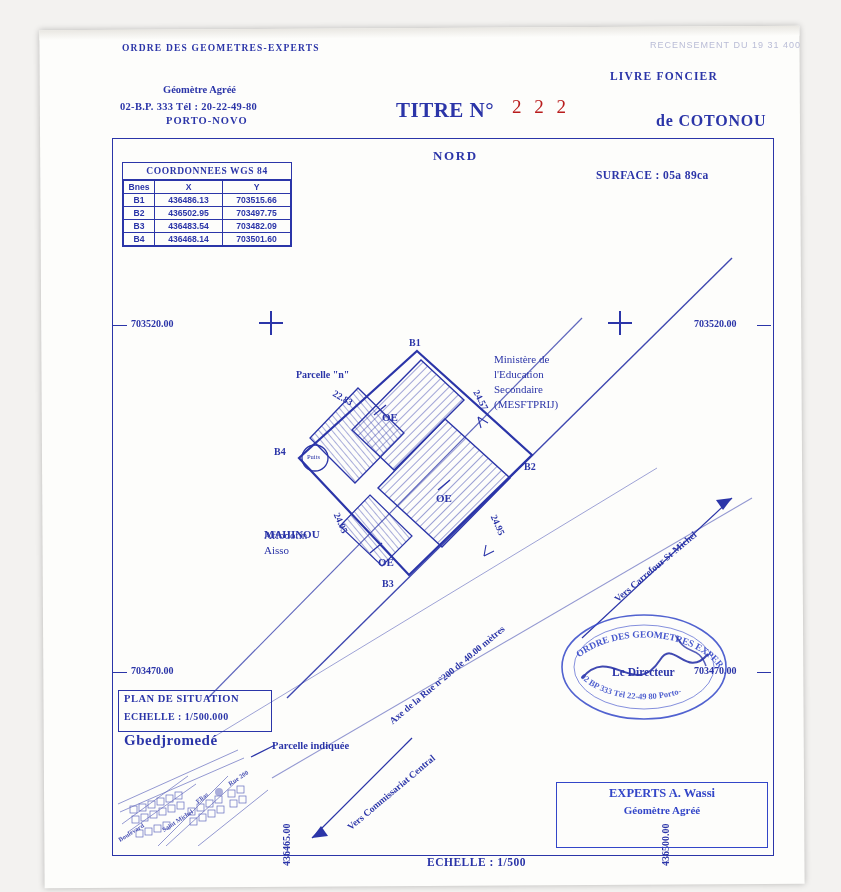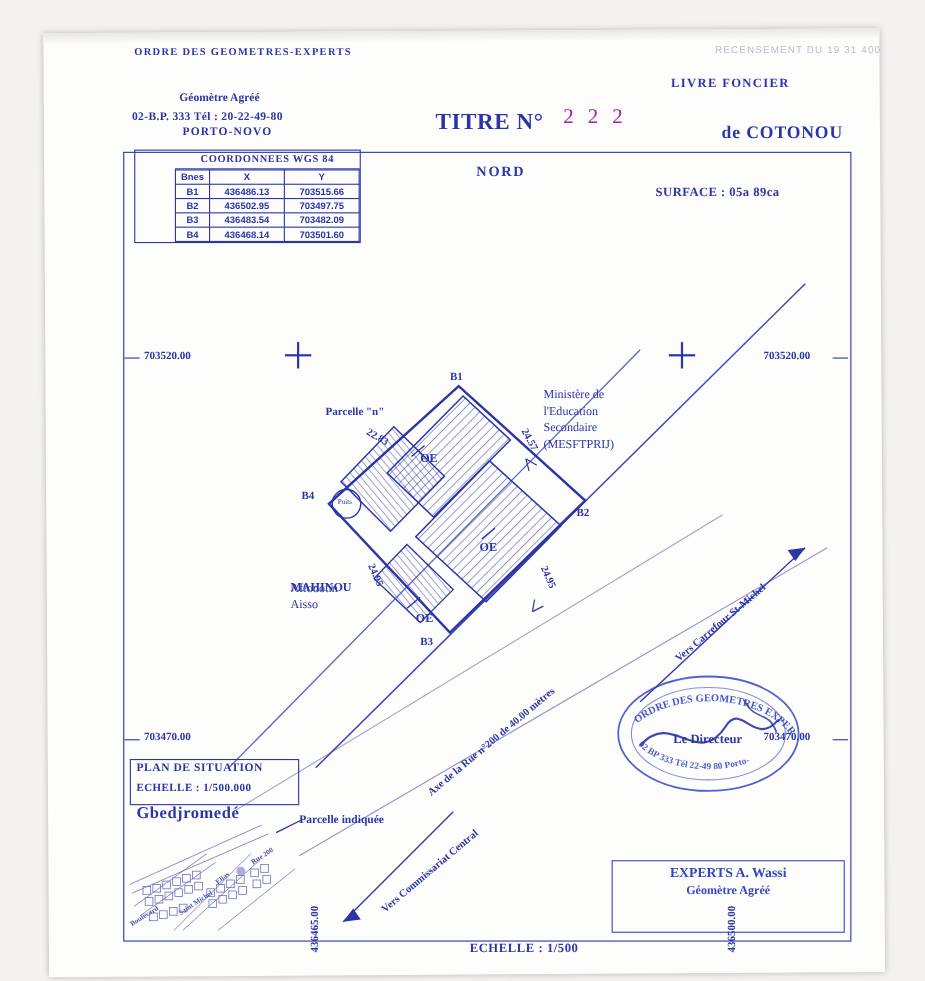--- a/index.html
+++ b/index.html
@@ -58,44 +58,43 @@
   }
   .hdr-de{
     position:absolute;left:613px;top:112px;font-size:16px;font-weight:bold;
     letter-spacing:.8px;font-family:"Liberation Serif", serif;margin-left:43px;
   }
   .hdr-titre{
     position:absolute;left:396px;top:98px;font-size:21px;font-weight:bold;
     font-family:"Liberation Serif", serif;letter-spacing:.5px;
   }
   .hdr-titre-num{
-    position:absolute;left:512px;top:96px;font-size:19px;color:#a21caf;
+    position:absolute;left:512px;top:96px;font-size:19px;color:#b91c1c;
     font-family:"Liberation Serif", serif;letter-spacing:4px;
   }
 
   
   #frame{
     position:absolute;left:112px;top:138px;width:660px;height:716px;
     border:1.6px solid #2b35a8;
   }
   .nord{
     position:absolute;left:433px;top:148px;font-size:13px;font-weight:bold;
     letter-spacing:1.6px;font-family:"Liberation Serif", serif;
   }
   .surface{
     position:absolute;left:596px;top:169px;font-size:11.5px;font-weight:bold;
     letter-spacing:.4px;font-family:"Liberation Serif", serif;
   }
 
   
   #coordtbl{
-    position:absolute;left:122px;top:136px;width:168px;
+    position:absolute;left:122px;top:162px;width:168px;
     border:1.4px solid #2b35a8;background:transparent;
     font-family:"Liberation Serif", serif;
-    padding-left:36px;
   }
   #coordtbl .cap{
     text-align:center;font-size:9.5px;font-weight:bold;letter-spacing:.6px;
     padding:3px 0 3px;border-bottom:1.2px solid #2b35a8;
   }
   #coordtbl table{border-collapse:collapse;width:100%;}
   #coordtbl th,#coordtbl td{
     border:1px solid #2b35a8;font-size:8.6px;font-weight:bold;
     padding:1px 2px;text-align:center;white-space:nowrap;
     font-family:"Liberation Sans", sans-serif;

